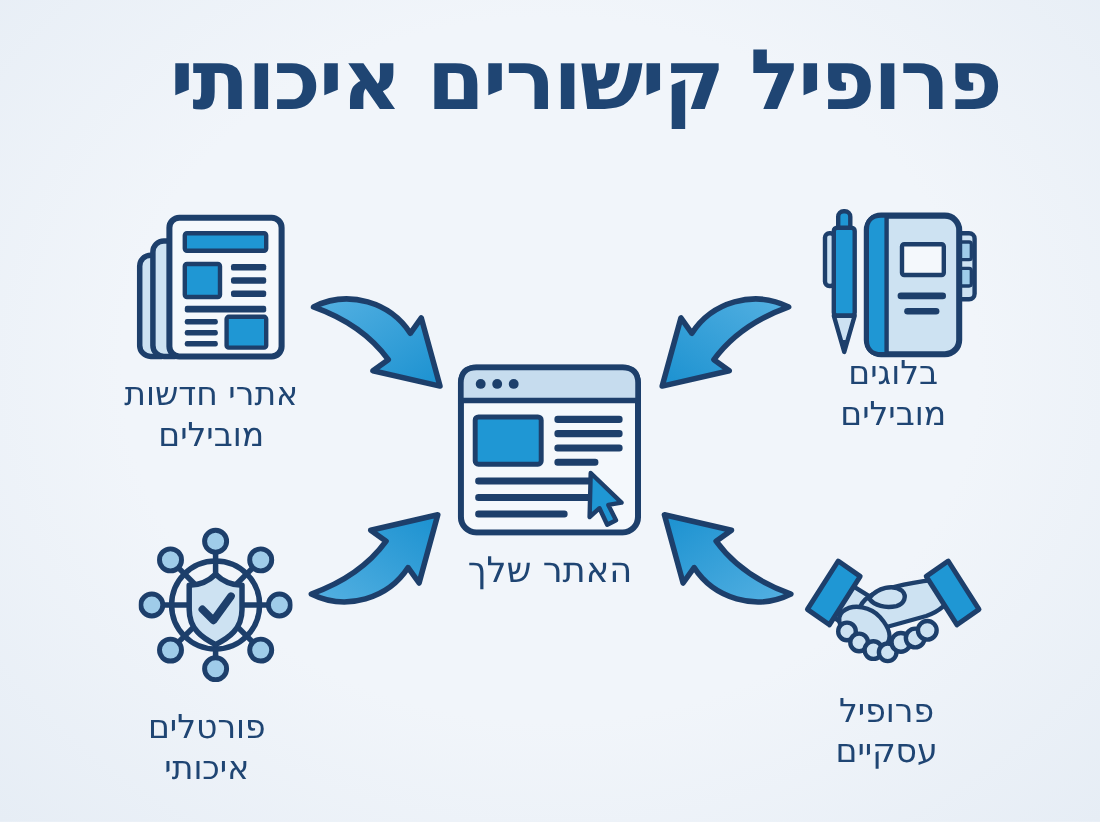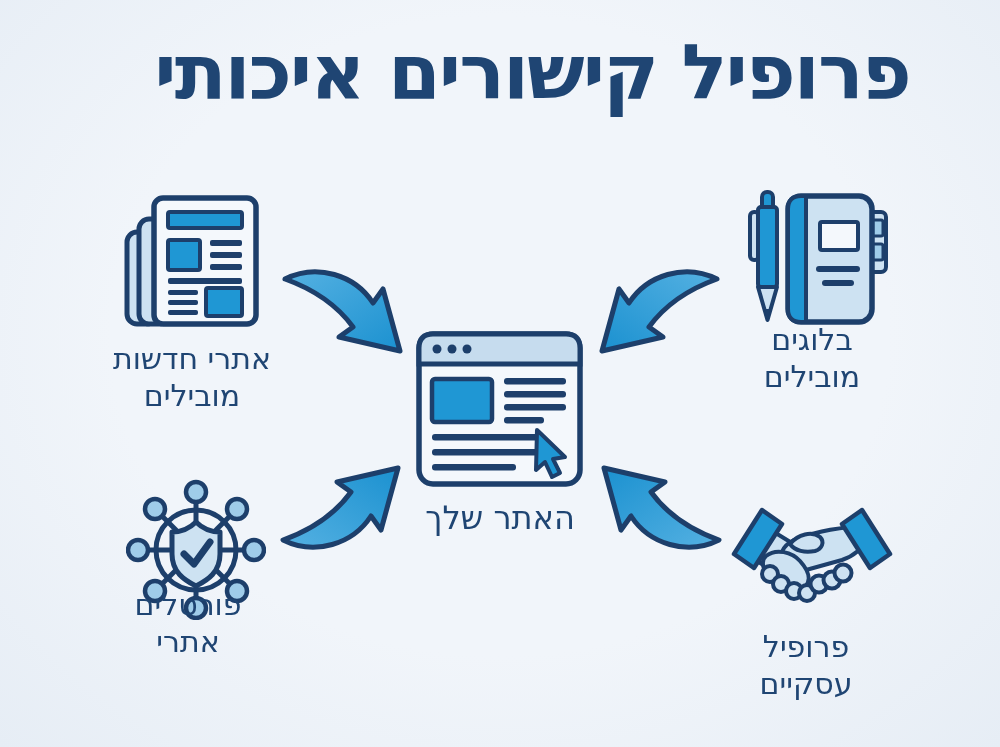--- a/index.html
+++ b/index.html
@@ -203,22 +203,22 @@
     <span>אתרי חדשות</span>
     <span>מובילים</span>
   </div>
   <div class="node-label" style="left:702px;top:322px;width:220px;" dir="rtl">
     <span>בלוגים</span>
     <span>מובילים</span>
   </div>
   <div class="node-label" style="left:390px;top:499px;width:220px;font-size:32px;" dir="rtl">
     <span>האתר שלך</span>
   </div>
-  <div class="node-label" style="left:78px;top:587px;width:220px;" dir="rtl">
+  <div class="node-label" style="left:78px;top:644px;width:220px;" dir="rtl">
     <span>פורטלים</span>
-    <span>אתרי</span>
+    <span>איכותי</span>
   </div>
   <div class="node-label" style="left:696px;top:629px;width:220px;" dir="rtl">
     <span>פרופיל</span>
     <span>עסקיים</span>
   </div>
 
 </div>
 
 </body></html>

